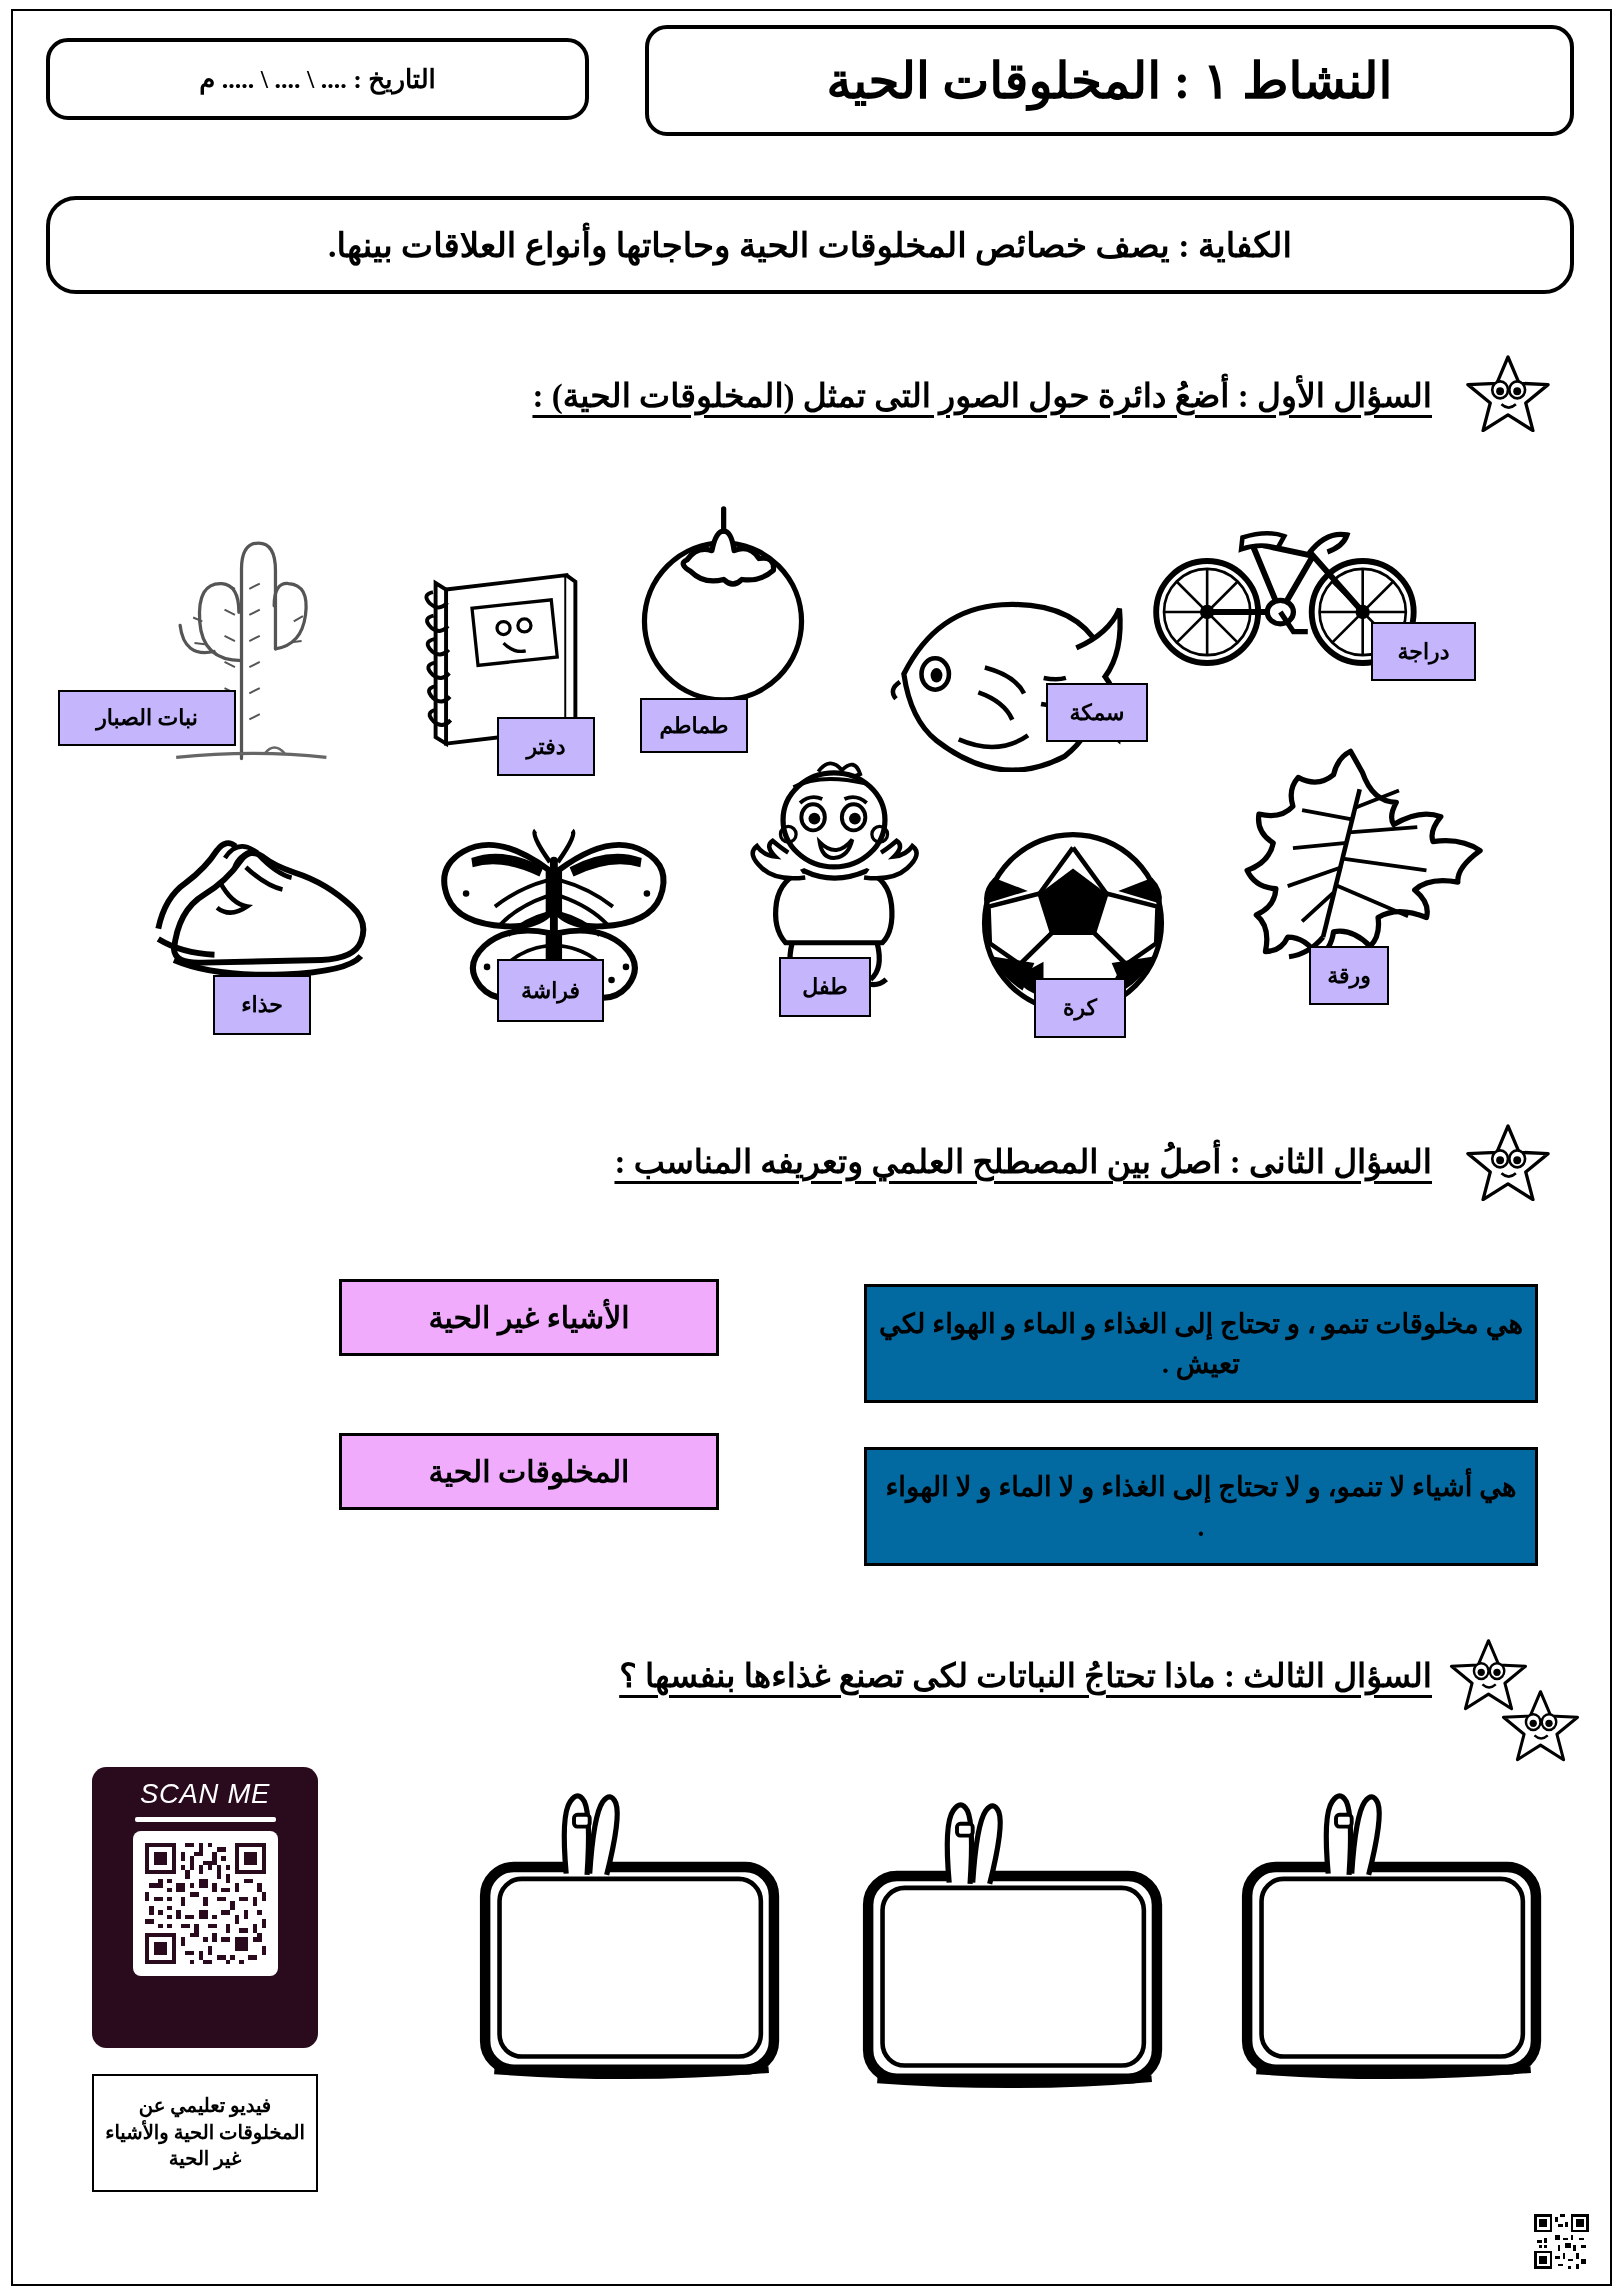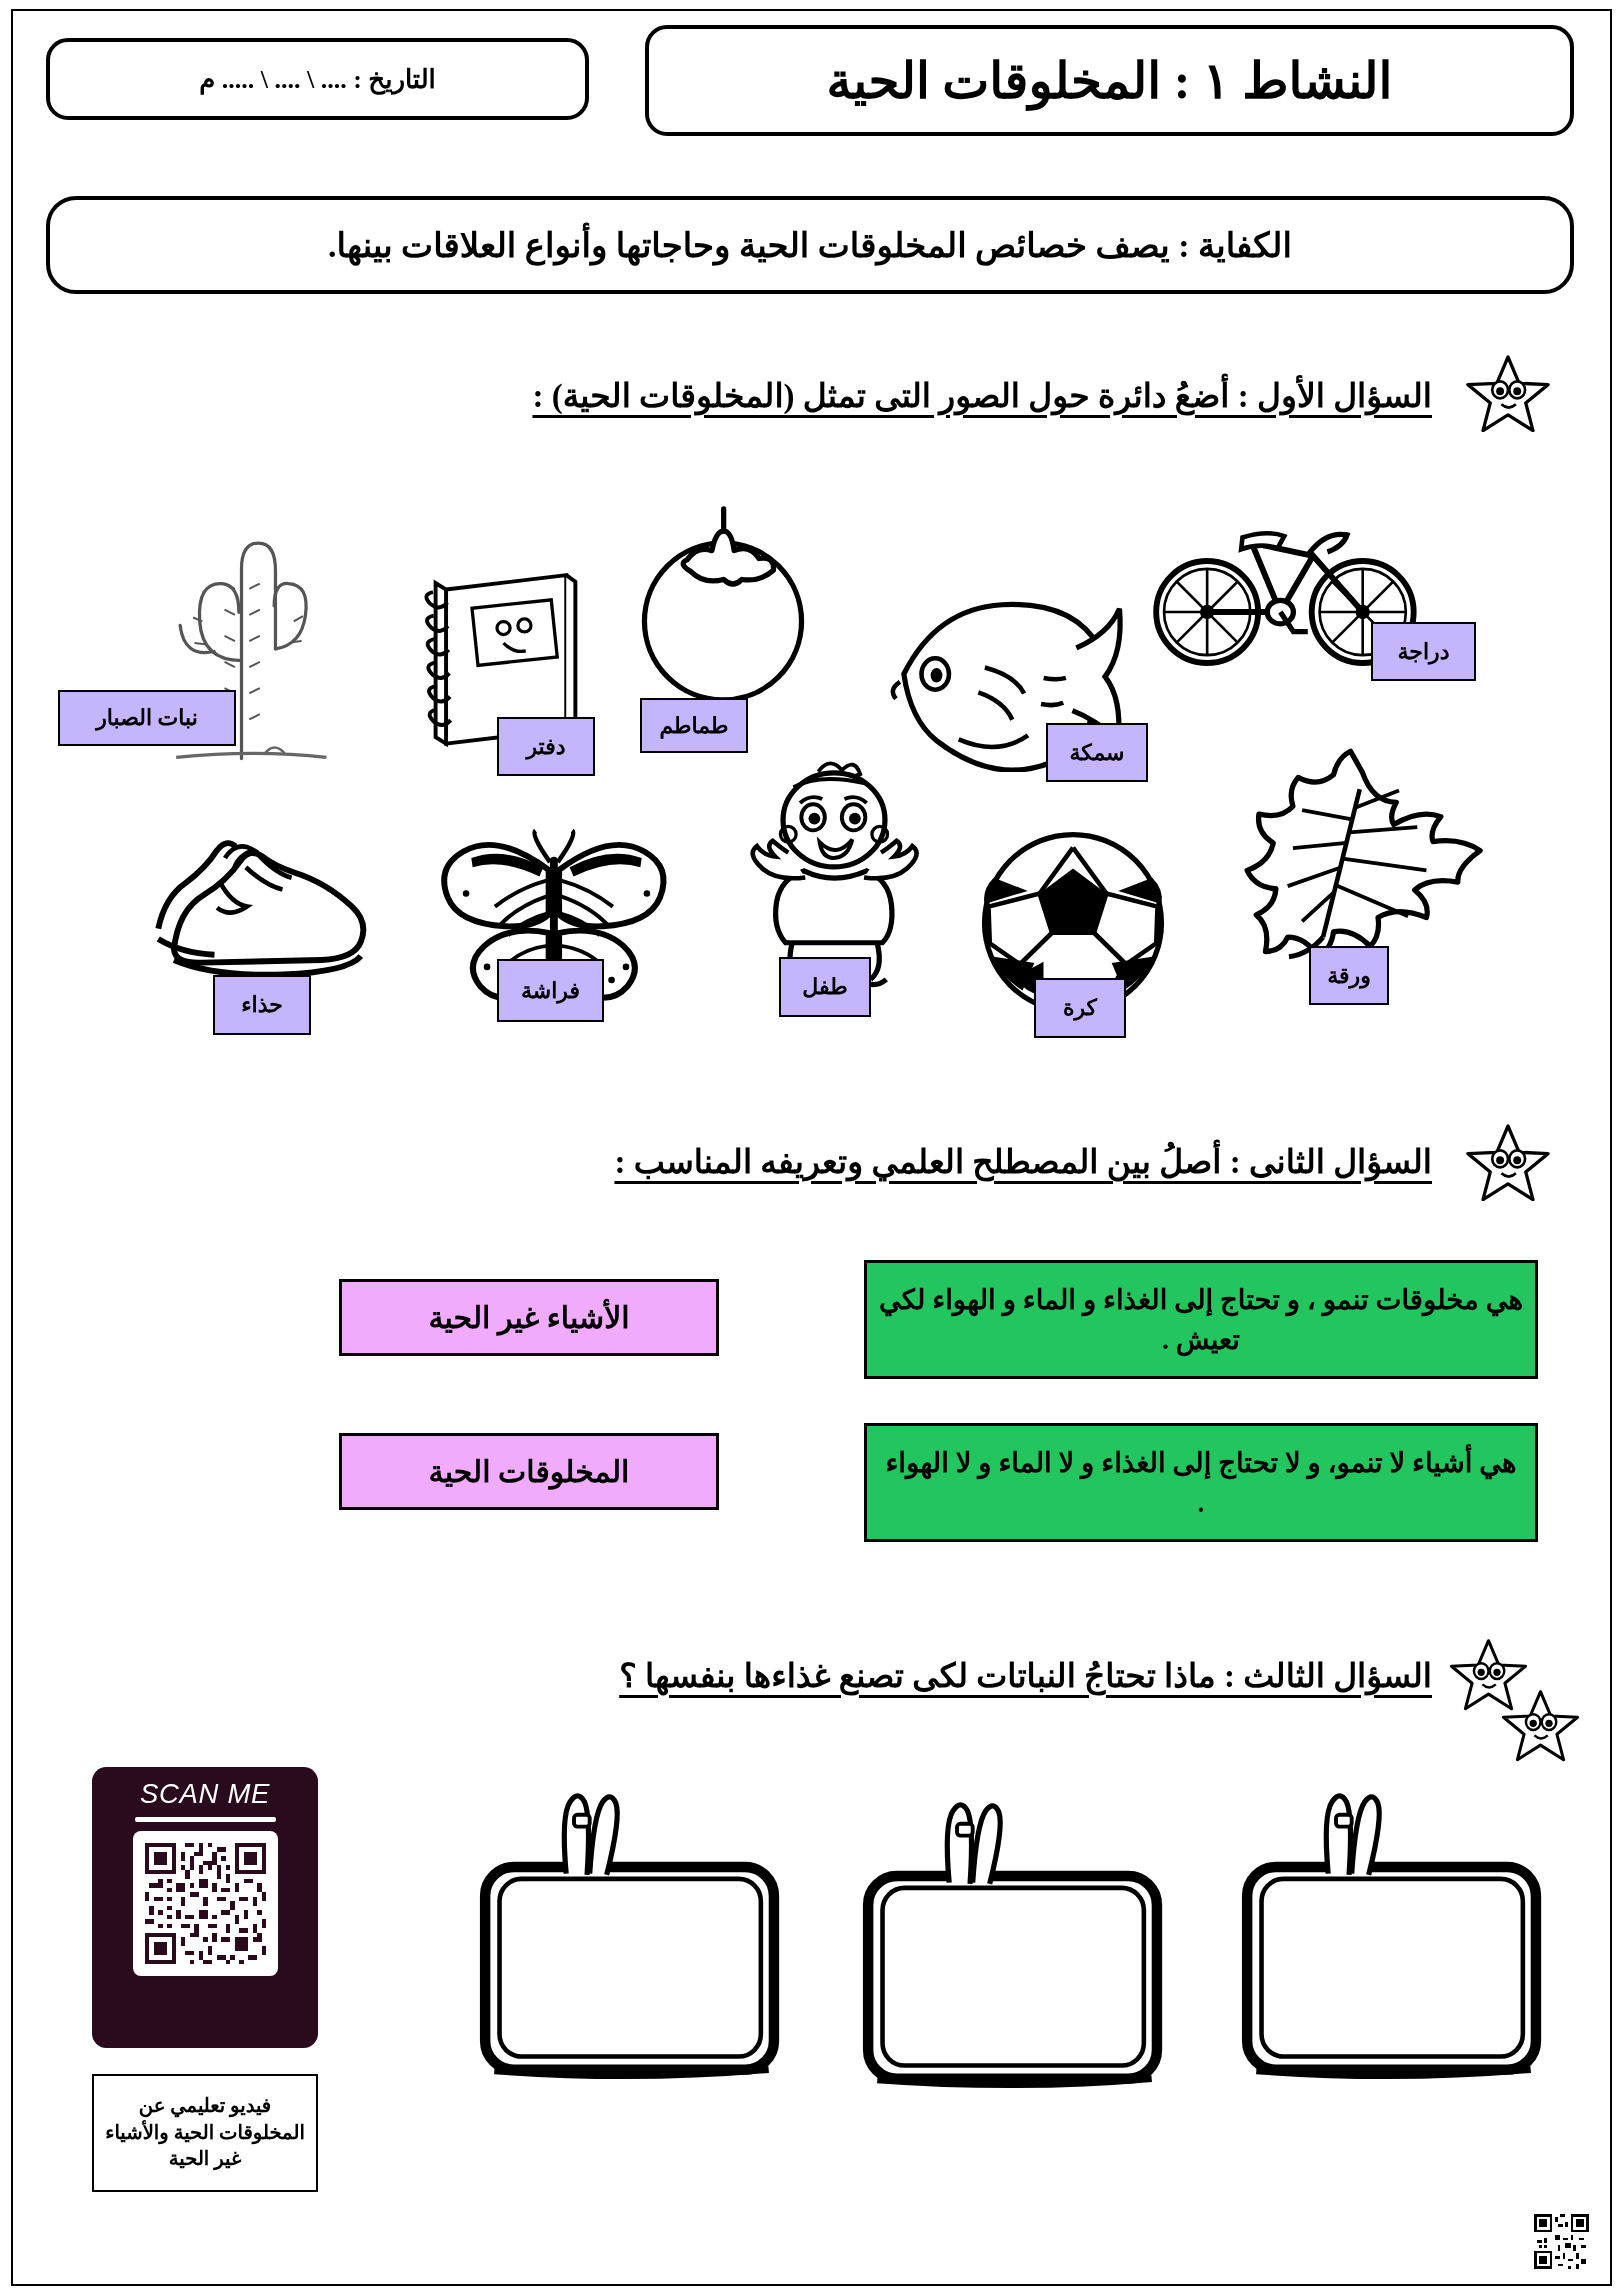--- a/index.html
+++ b/index.html
@@ -84,24 +84,24 @@
 
   
   .term-box {
     position: absolute;
     border: 3.3px solid #000; background: #f0abfc;
     display: flex; align-items: center; justify-content: center;
     font-size: 30px; font-weight: bold; direction: rtl;
   }
   .def-box {
     position: absolute;
-    border: 3.3px solid #000; background: #22c55e;
+    border: 3.3px solid #000; background: #0369a1;
     display: flex; align-items: center; justify-content: center;
     font-size: 27.5px; font-weight: bold; direction: rtl;
-    text-align: center; line-height: 1.45; padding: 3.9px 11.8px;
+    text-align: center; line-height: 1.45; padding: 3.9px 11.8px; margin-top: 24px;
   }
 
   
   #qr-card {
     position: absolute;
     left: 92px; top: 1767px;
     width: 226px; height: 281px;
     background: #2a0a1d;
     border-radius: 14.4px;
     display: flex; flex-direction: column; align-items: center;
@@ -220,21 +220,21 @@
     <path d="M300 110 q50 -22 66 -60 q6 66 -22 104 q26 34 20 96 q-38 -32 -70 -44" fill="#fff" stroke="#000" stroke-width="8"></path>
     <ellipse cx="84" cy="150" rx="21" ry="24" fill="#fff" stroke="#000" stroke-width="7"></ellipse>
     <ellipse cx="86" cy="152" rx="9" ry="11" fill="#000"></ellipse>
     <path d="M30 162 q-18 12 -6 26" fill="none" stroke="#000" stroke-width="7"></path>
     <path d="M160 140 q46 12 60 40" fill="none" stroke="#000" stroke-width="7"></path>
     <path d="M150 178 q40 14 52 42" fill="none" stroke="#000" stroke-width="7"></path>
     <path d="M250 156 q20 4 34 0 M246 196 q20 4 34 -2" fill="none" stroke="#000" stroke-width="7"></path>
     <path d="M120 250 q60 26 106 -6" fill="none" stroke="#000" stroke-width="7"></path>
   </svg>
 </div>
-<div class="pic-label" style="left:1046px; top:683px; width:102px; height:59px;margin-top:40px;">سمكة</div>
+<div class="pic-label" style="left:1046px; top:683px; width:102px; height:59px;">سمكة</div>
 
 <div class="pic-cell" style="left:1152px; top:497px;">
   <svg width="275" height="183" viewBox="0 0 420 280">
     <circle cx="84" cy="176" r="78" fill="#fff" stroke="#000" stroke-width="9"></circle>
     <circle cx="84" cy="176" r="66" fill="none" stroke="#000" stroke-width="4"></circle>
     <circle cx="322" cy="176" r="78" fill="#fff" stroke="#000" stroke-width="9"></circle>
     <circle cx="322" cy="176" r="66" fill="none" stroke="#000" stroke-width="4"></circle>
     <g stroke="#000" stroke-width="4">
       <path d="M84 110 L84 242 M18 176 L150 176 M38 130 L130 222 M130 130 L38 222"></path>
       <path d="M322 110 L322 242 M256 176 L388 176 M276 130 L368 222 M368 130 L276 222"></path>

